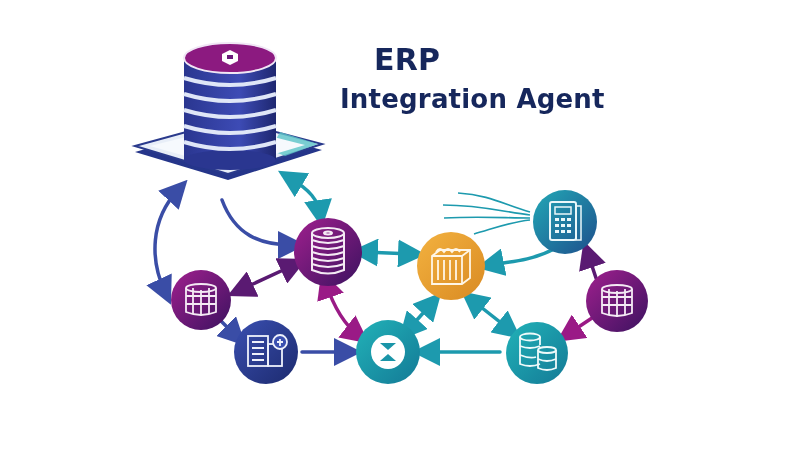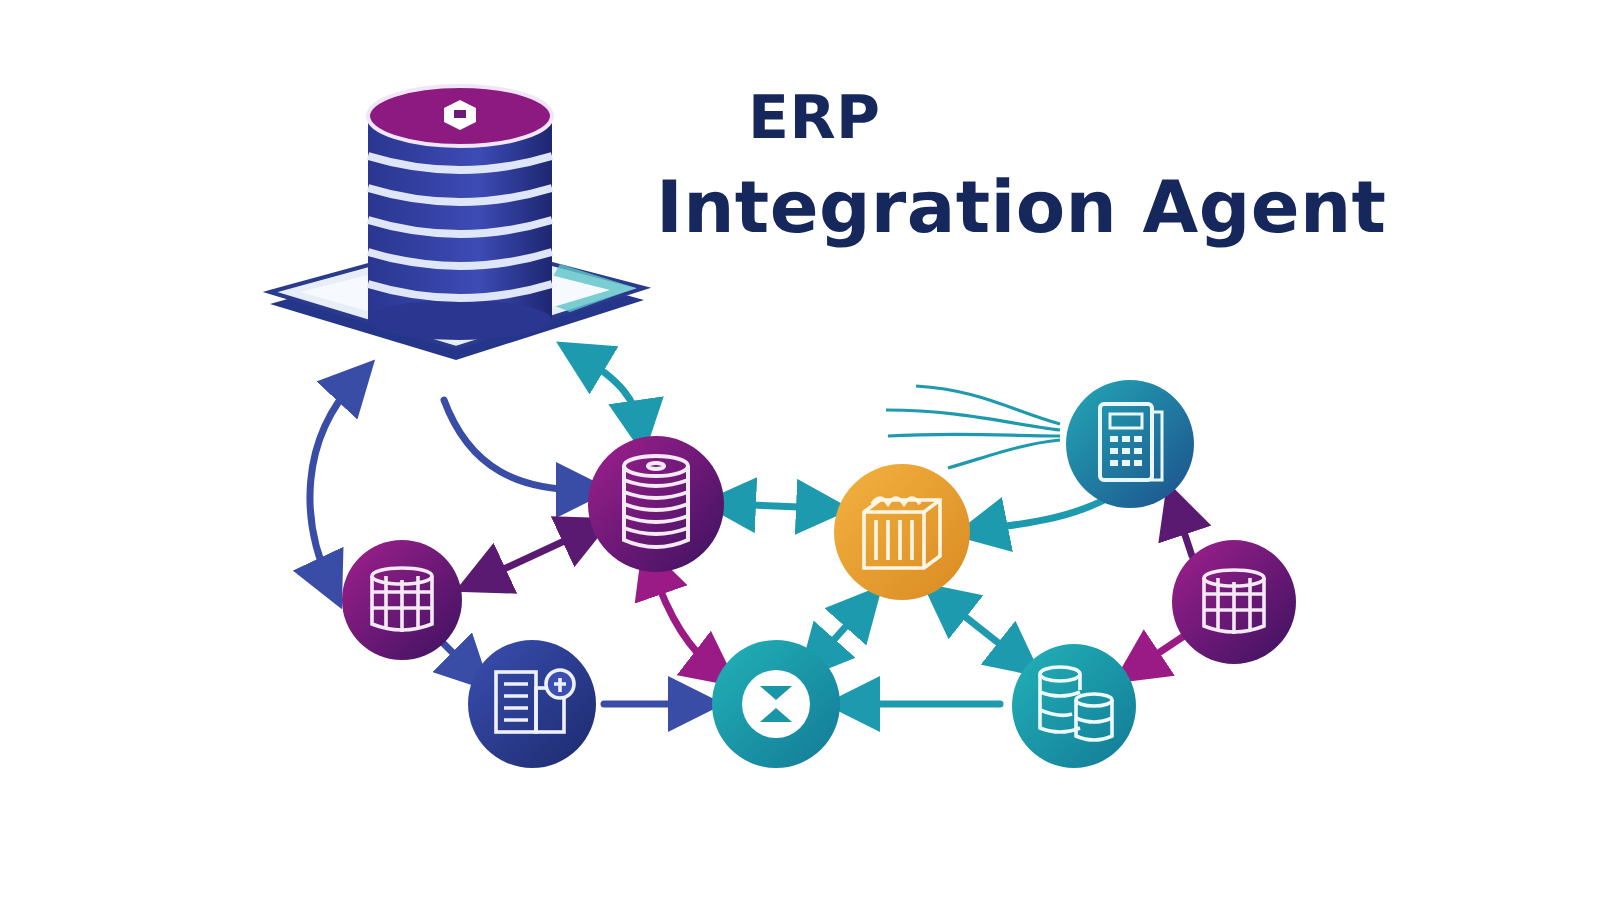--- a/index.html
+++ b/index.html
@@ -1,19 +1,19 @@
 <!DOCTYPE html>
 <html><head>
 <meta charset="utf-8">
 <style>
   html, body { margin:0; padding:0; background:#ffffff; }
   body { width:800px; height:452px; position:relative; overflow:hidden; font-family:"DejaVu Sans", sans-serif; }
   .title { position:absolute; color:#16275c; font-weight:bold; font-family:"DejaVu Sans", sans-serif; letter-spacing:0.2px; }
   .t1 { left:374px; top:42px; font-size:30px; }
-  .t2 { left:328px; top:84px; font-size:36px; }
+  .t2 { left:340px; top:84px; font-size:26px; }
   svg.main { position:absolute; left:0; top:0; }
 </style>
 </head>
 <body>
 
 <svg class="main" width="800" height="452" viewBox="0 0 800 452">
   <defs>
     <linearGradient id="gPurple" x1="0" y1="0" x2="1" y2="1">
       <stop offset="0" stop-color="#a0208e"></stop>
         <stop offset="1" stop-color="#3c1260"></stop>

